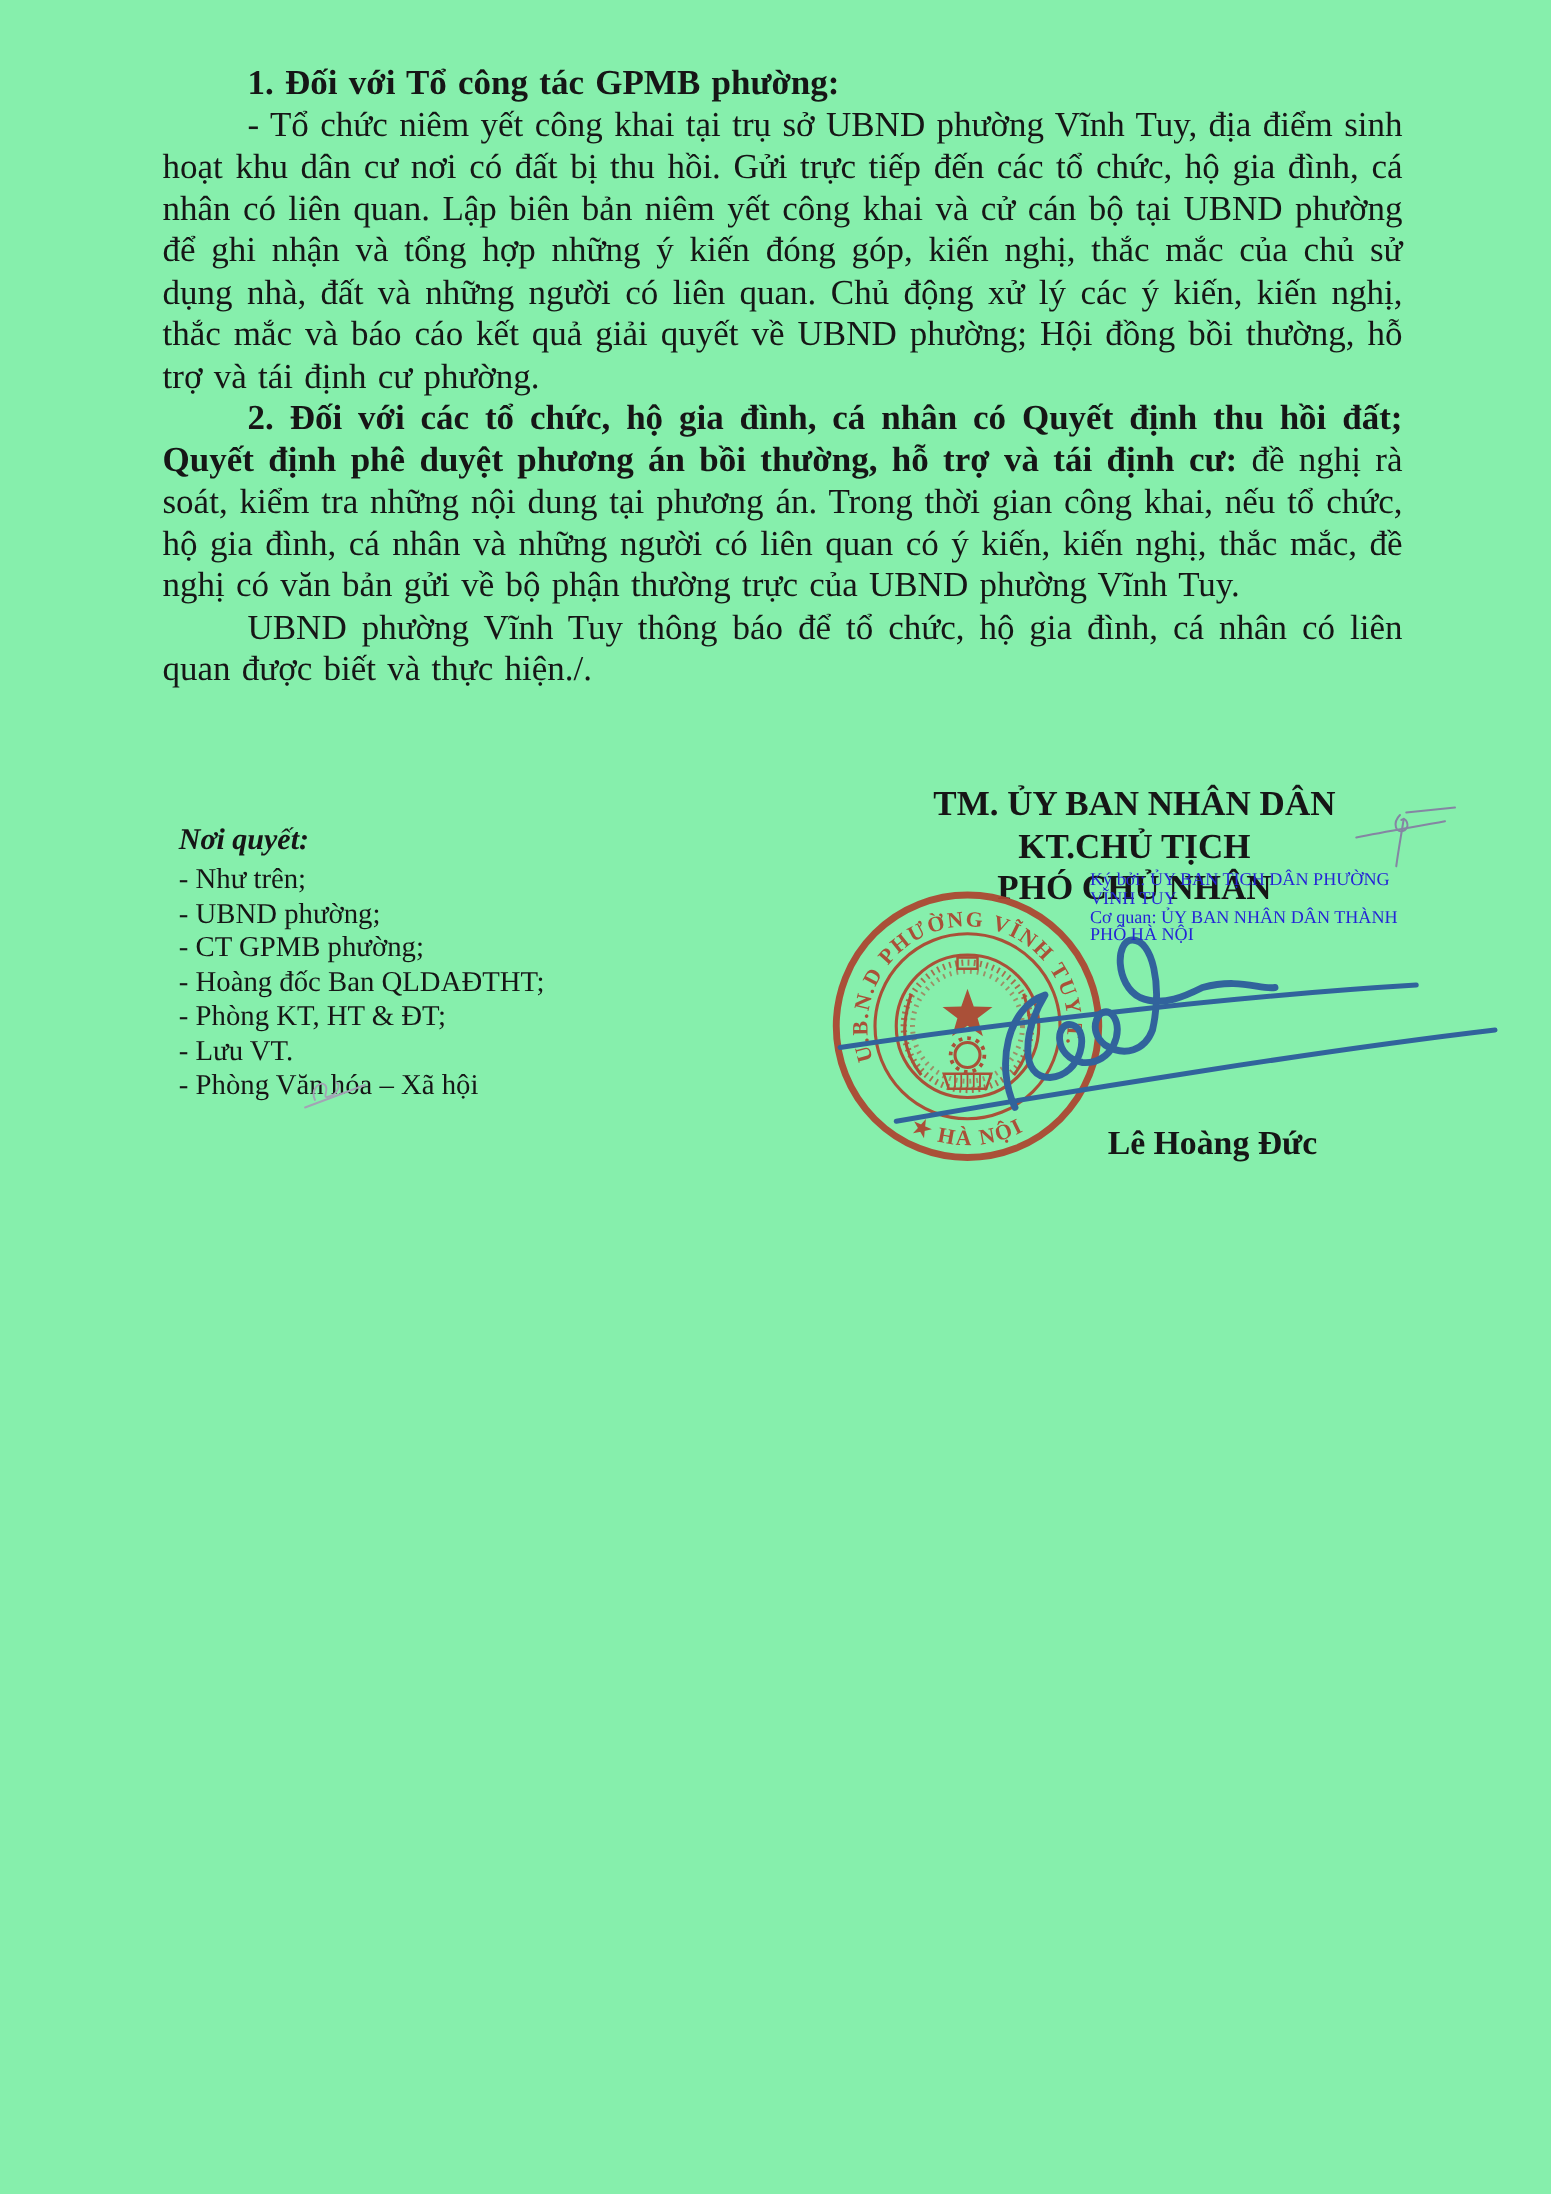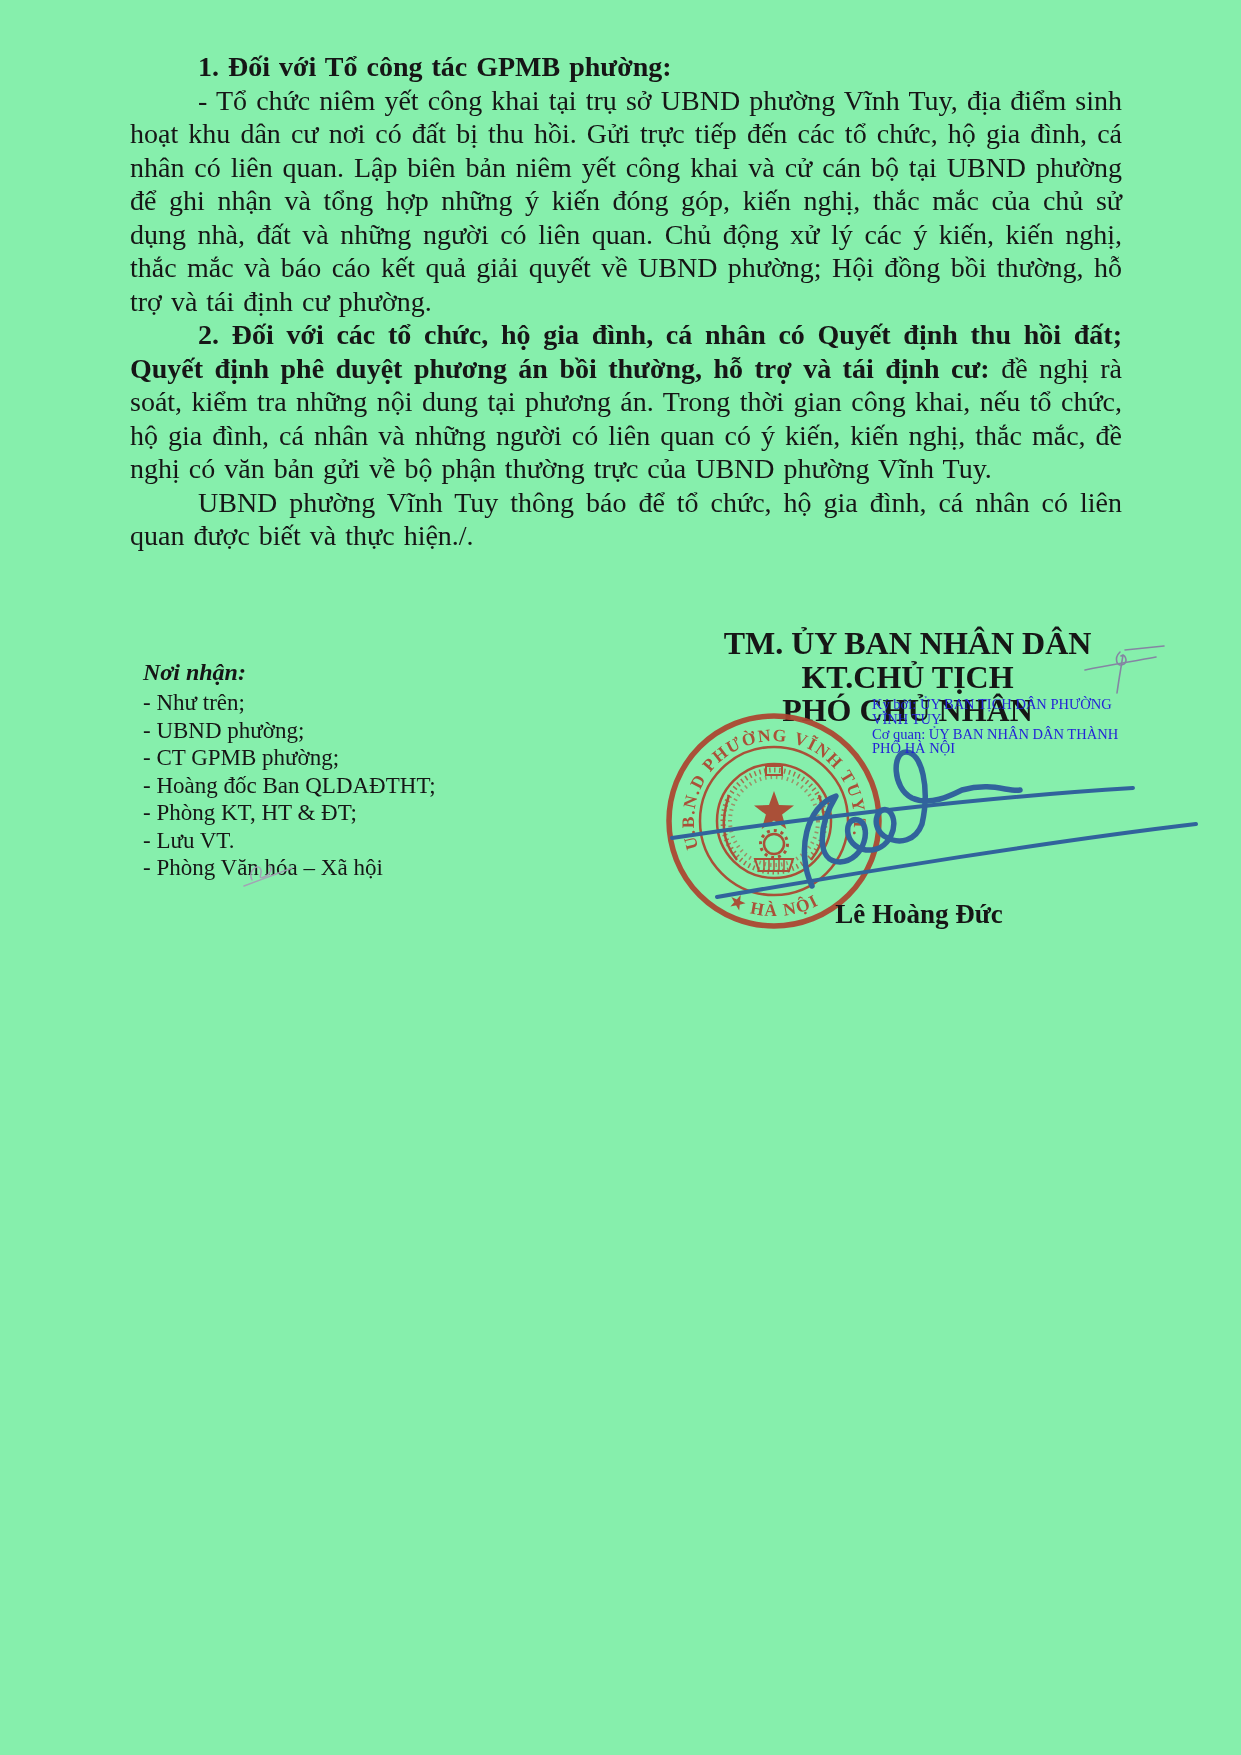--- a/index.html
+++ b/index.html
@@ -18,39 +18,39 @@
     word-spacing:2px;
   }
   .doc-body p{margin:0;text-indent:68px;}
   .h1{font-weight:bold;margin:0 0 13px 0;}
   .p2{margin-top:14px;}
   .p3{margin-top:16px;}
   .b{font-weight:bold;}
   
   .sig-header{
     position:absolute;left:690px;top:627px;width:435px;
-    text-align:center;font-weight:bold;font-size:32px;line-height:33.5px;
+    text-align:center;font-weight:bold;font-size:28px;line-height:33.5px;
     z-index:3;
   }
   
   .cert{
     position:absolute;left:872px;top:697px;width:250px;
     font-size:14.5px;line-height:14.8px;
     z-index:6;
   }
   .cert span{display:block;}
   
   .recipients{
     position:absolute;left:143px;top:658px;width:330px;z-index:2;
   }
   .recipients .lbl{font-weight:bold;font-style:italic;font-size:24px;line-height:28px;margin-bottom:3px;}
   .recipients .item{font-size:23px;line-height:27.5px;}
   
   .signer{
-    position:absolute;left:738px;top:899px;width:362px;
+    position:absolute;left:789px;top:899px;width:362px;
     text-align:center;font-weight:bold;font-size:27px;z-index:7;
   }
   .abs-svg{position:absolute;}
   #seal-svg{left:663px;top:710px;z-index:4;}
   #sig-ink{left:600px;top:715px;z-index:5;}
   #paraph-top{left:1080px;top:640px;z-index:5;}
   #paraph-bottom{left:238px;top:856px;z-index:2;}
 </style>
 </head>
 <body>
@@ -71,21 +71,21 @@
   </div>
 
   <div class="cert" style="color:#2424d6;">
     <span>Ký bởi: ỦY BAN TỊCH DÂN PHƯỜNG</span>
     <span>VĨNH TUY</span>
     <span>Cơ quan: ỦY BAN NHÂN DÂN THÀNH</span>
     <span>PHỐ HÀ NỘI</span>
   </div>
 
   <div class="recipients">
-    <div class="lbl">Nơi nhận:</div>
+    <div class="lbl">Nơi quyết:</div>
     <div class="item">- Như trên;</div>
     <div class="item">- UBND phường;</div>
     <div class="item">- CT GPMB phường;</div>
     <div class="item">- Hoàng đốc Ban QLDAĐTHT;</div>
     <div class="item">- Phòng KT, HT &amp; ĐT;</div>
     <div class="item">- Lưu VT.</div>
     <div class="item">- Phòng Văn hóa – Xã hội</div>
   </div>
 
   <svg id="seal-svg" class="abs-svg" width="222" height="222" viewBox="0 0 222 222" fill="none" stroke="#ad4530" opacity="0.93">

